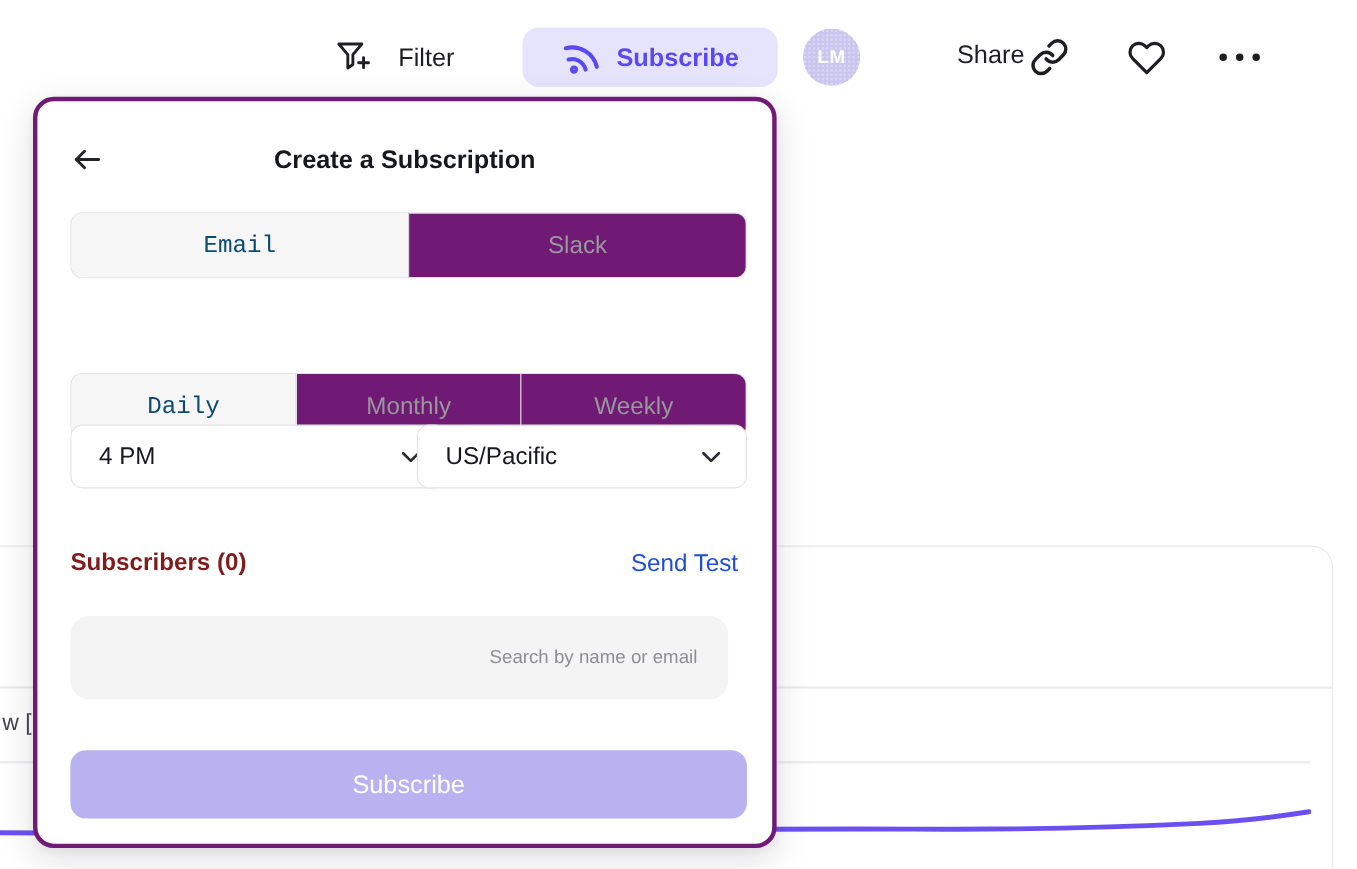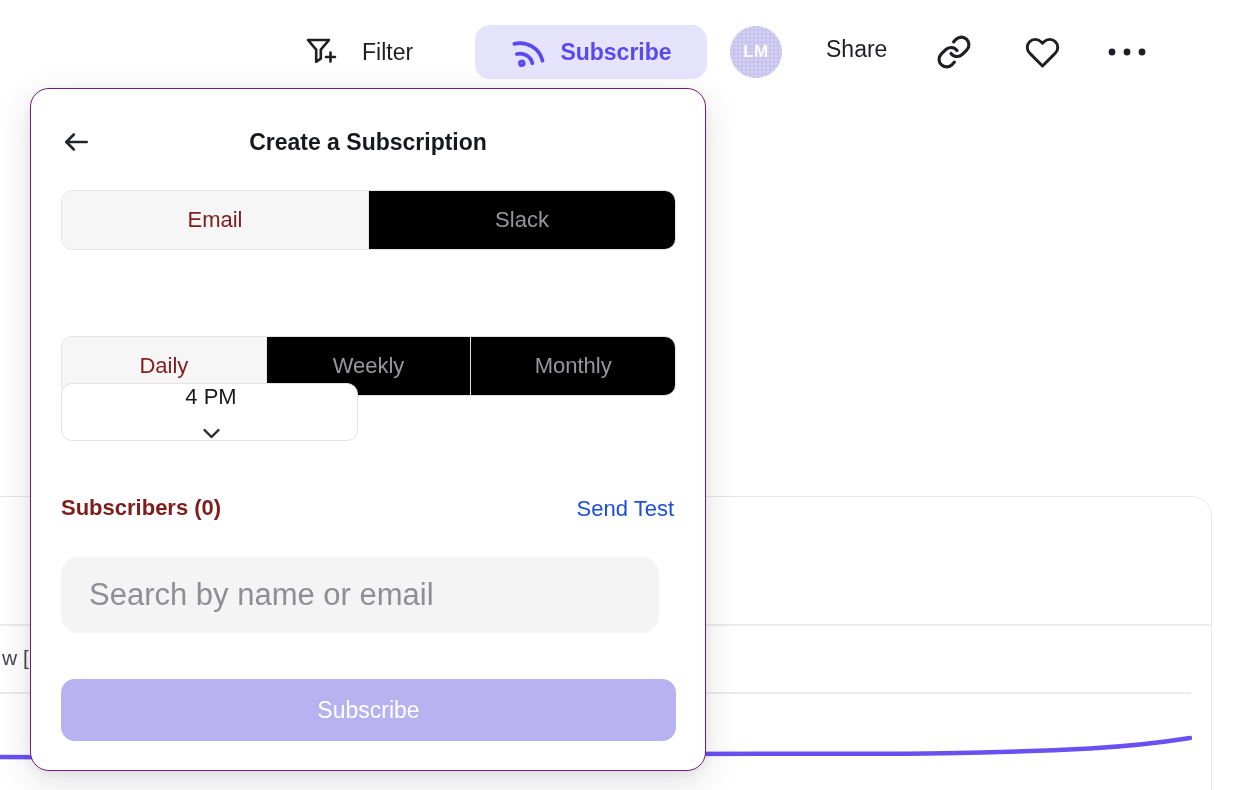--- a/index.html
+++ b/index.html
@@ -22,57 +22,57 @@
   #filter-btn { left:303px; top:30px; height:44px; }
   #subscribe-pill { left:475px; top:25px; width:232px; height:54px; border-radius:15px;
                     background:#e6e3fc; display:flex; align-items:center; justify-content:center;
                     gap:14px; color:#5a49f0; font-size:23px; font-weight:600; cursor:pointer; }
   #avatar { left:730px; top:26px; width:52px; height:52px; border-radius:50%;
             background-color:#c8c4ed;
             background-image:radial-gradient(#d7d4f4 1.2px, transparent 1.2px);
             background-size:4px 4px;
             display:flex; align-items:center; justify-content:center;
             color:rgba(255,255,255,.95); font-size:17px; font-weight:700; letter-spacing:.5px; }
-  #share-btn { left:826px; top:36px; }
+  #share-btn { left:870px; top:36px; }
   #link-btn   { left:936px; top:34px; }
   #heart-btn  { left:1024px; top:35px; }
   #more-btn   { left:1106px; top:40px; }
 
   
   #modal { left:30px; top:88px; width:676px; height:683px; background:#ffffff;
-           border-radius:19px; border:1px solid #701a75;
+           border-radius:19px; border:4px solid #701a75;
            box-shadow:0 10px 34px rgba(35,35,60,.14), 0 2px 8px rgba(35,35,60,.06); }
   #modal-back { left:30px; top:38px; width:30px; height:30px; cursor:pointer; }
   #modal-title { left:0; top:40px; width:100%; text-align:center;
                  font-size:23px; font-weight:600; color:#17181c; }
 
   .tabgroup { position:absolute; left:30px; width:615px; height:60px;
               border:1.5px solid #e3e3e6; border-radius:11px; overflow:hidden;
               display:flex; background:#ffffff; }
   #channel-tabs { top:101px; }
   #frequency-tabs { top:199px;margin-top:48px; }
   .tab { flex:1; display:flex; align-items:center; justify-content:center;
-         font-size:22px; color:#97979c; background:#000000; cursor:pointer; }
+         font-size:22px; color:#97979c; background:#701a75; cursor:pointer; }
   .tab + .tab { border-left:1.5px solid #e3e3e6; }
-  .tab.selected { background:#f6f6f7; color:#7f1d1d; font-weight:500; }
+  .tab.selected { background:#f6f6f7; color:#0c4a6e; font-weight:500;font-family:Liberation Mono, monospace; }
 
   .select { position:absolute; top:294px; height:58px; border:1.5px solid #e3e3e6;
             border-radius:11px; background:#ffffff; display:flex; align-items:center;
             justify-content:space-between; padding:0 22px 0 25px;
             font-size:22px; font-weight:500; color:#17181c; cursor:pointer; }
-  #time-select { left:30px; width:297px;flex-direction:column; }
+  #time-select { left:30px; width:342px; }
   #tz-select { left:345px; width:300px; }
 
   #subscribers-heading { left:30px; top:406px; font-size:22px; font-weight:700; color:#7f1d1d; }
   #send-test { right:31px; top:407px; font-size:22px; font-weight:500; color:#1d4ed8; cursor:pointer; }
 
   #subscriber-search { left:30px; top:468px; width:598px; height:76px; border:none;
                        border-radius:17px; background:#f4f4f5; padding:0 28px;
-                       font-size:31px; color:#3c3c40; outline:none;
-                       font-family:"Liberation Sans", sans-serif; }
+                       font-size:17px; color:#3c3c40; outline:none;
+                       font-family:"Liberation Sans", sans-serif;text-align:right; }
   #subscriber-search::placeholder { color:#8e8e93; }
 
   #modal-subscribe-btn { left:30px; top:590px; width:615px; height:62px; border:none;
                          border-radius:14px; background:#b8b3f0; color:#ffffff;
                          font-size:23px; font-weight:500; cursor:default;
                          font-family:"Liberation Sans", sans-serif; }
   svg { display:block; }
 </style>
 </head>
 <body>
@@ -164,36 +164,44 @@
     <div class="tab">
       <span>Slack</span>
     </div>
   </div>
 
   <div class="tabgroup" id="frequency-tabs">
     <div class="tab selected">
       <span>Daily</span>
     </div>
     <div class="tab">
+      <span>Monthly</span>
+    </div>
+    <div class="tab">
       <span>Weekly</span>
-    </div>
-    <div class="tab">
-      <span>Monthly</span>
     </div>
   </div>
 
   <div class="select" id="time-select">
     <span>4 PM</span>
     <span>
       <svg width="19" height="14" viewBox="0 0 19 14" fill="none" stroke="#2a2b31" stroke-width="2.4" stroke-linecap="round" stroke-linejoin="round">
         <path d="M2.5 4 9.5 11 16.5 4"></path>
       </svg>
     </span>
   </div>
 
+  <div class="select" id="tz-select">
+    <span>US/Pacific</span>
+    <span>
+      <svg width="19" height="14" viewBox="0 0 19 14" fill="none" stroke="#2a2b31" stroke-width="2.4" stroke-linecap="round" stroke-linejoin="round">
+        <path d="M2.5 4 9.5 11 16.5 4"></path>
+      </svg>
+    </span>
+  </div>
 
   <div class="abs" id="subscribers-heading">Subscribers (0)</div>
   <div class="abs" id="send-test">Send Test</div>
 
   <input class="abs" id="subscriber-search" type="text" placeholder="Search by name or email" style="">
 
   <button class="abs" id="modal-subscribe-btn" disabled="">Subscribe</button>
 </div>
 
 </body></html>

